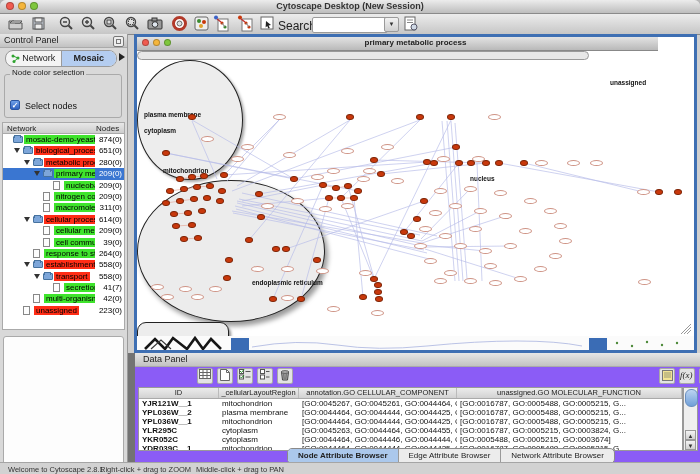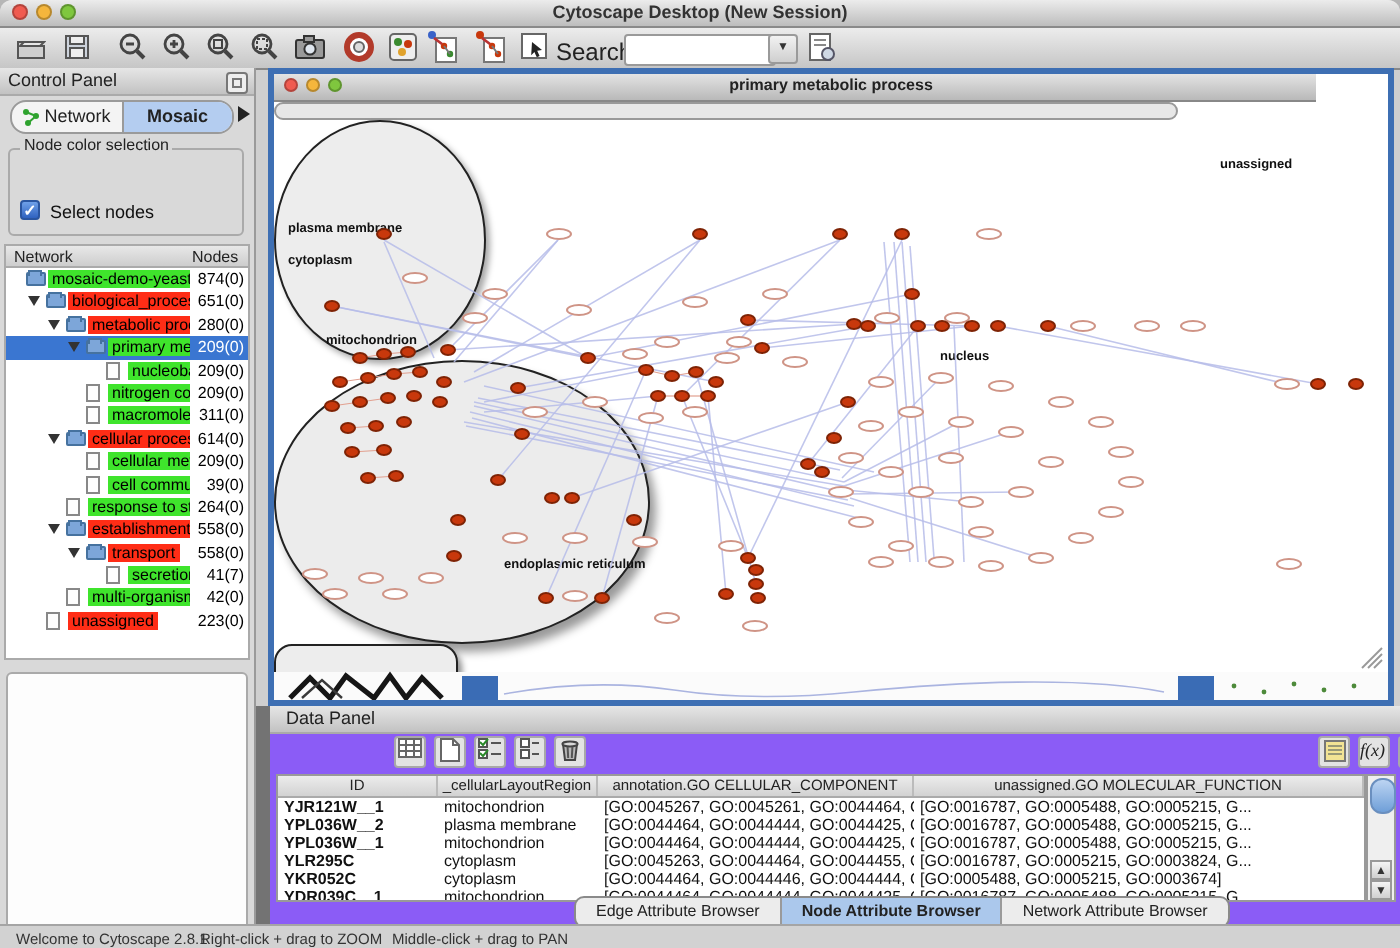--- a/index.html
+++ b/index.html
@@ -703,22 +703,22 @@
           <div class="dp-cell" style="width: 158px;">[GO:0044464, GO:0044444, GO:0044425, G...</div>
           <div class="dp-cell" style="width: 225px;">[GO:0016787, GO:0005488, GO:0005215, G...</div>
         </div>
       </div>
     <div id="dp-scroll" class="abs">
       <div id="dp-thumb" class="abs"></div>
       <div class="dp-arrowbtn abs" style="top:42px">▲</div>
       <div class="dp-arrowbtn abs" style="top:52px">▼</div>
     </div>
     <div id="dp-tabs" class="abs">
+        <div class="dp-tab sel">Node Attribute Browser</div>
         <div class="dp-tab">Edge Attribute Browser</div>
-        <div class="dp-tab sel">Node Attribute Browser</div>
         <div class="dp-tab">Network Attribute Browser</div>
       </div>
   </div>
 
   <div id="statusbar" class="abs">
     <span class="status-item abs" style="left:8px">Welcome to Cytoscape 2.8.1</span>
     <span class="status-item abs" style="left:100px">Right-click + drag to ZOOM</span>
     <span class="status-item abs" style="left:196px">Middle-click + drag to PAN</span>
   </div>
 </div>

